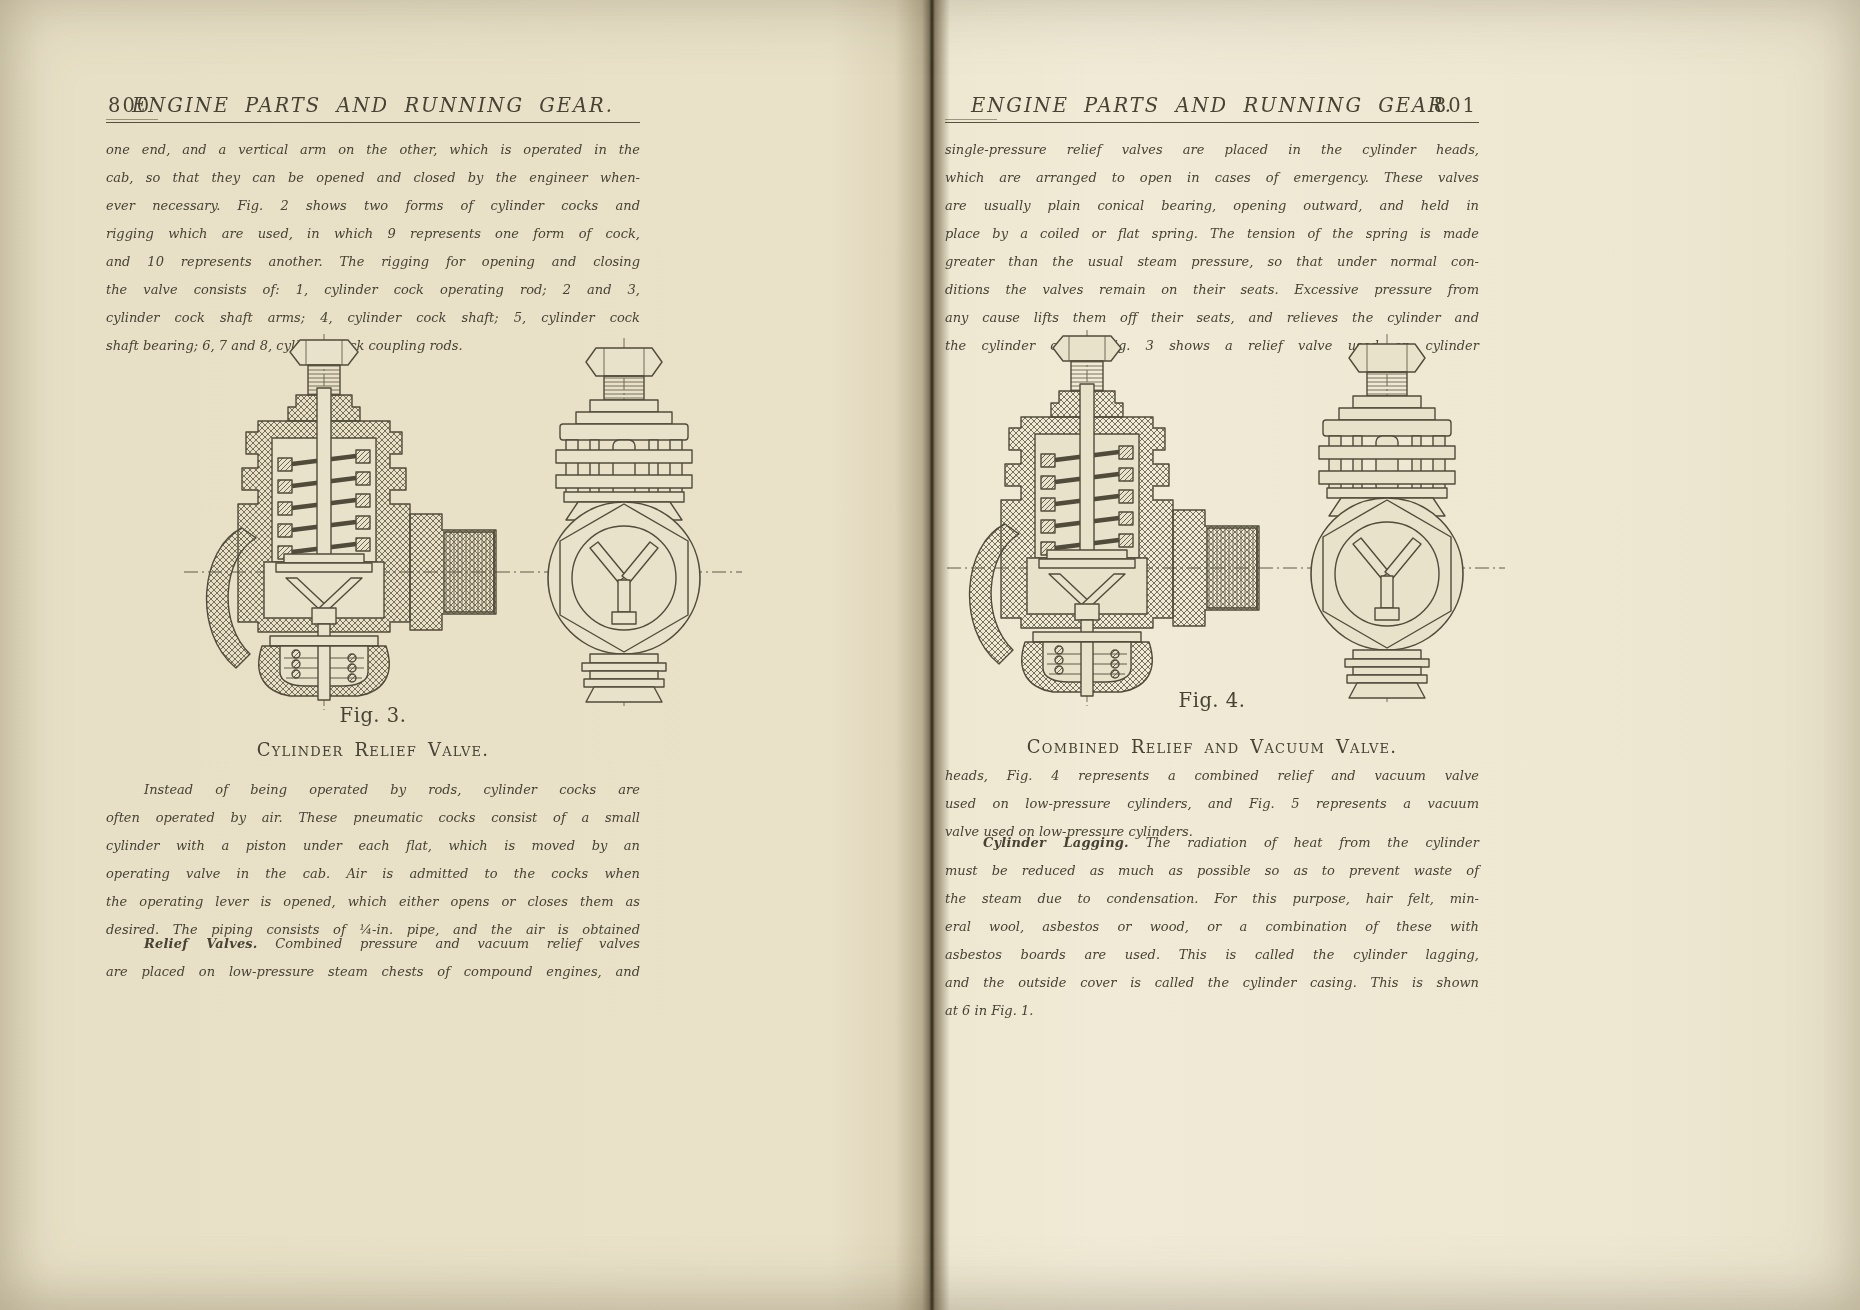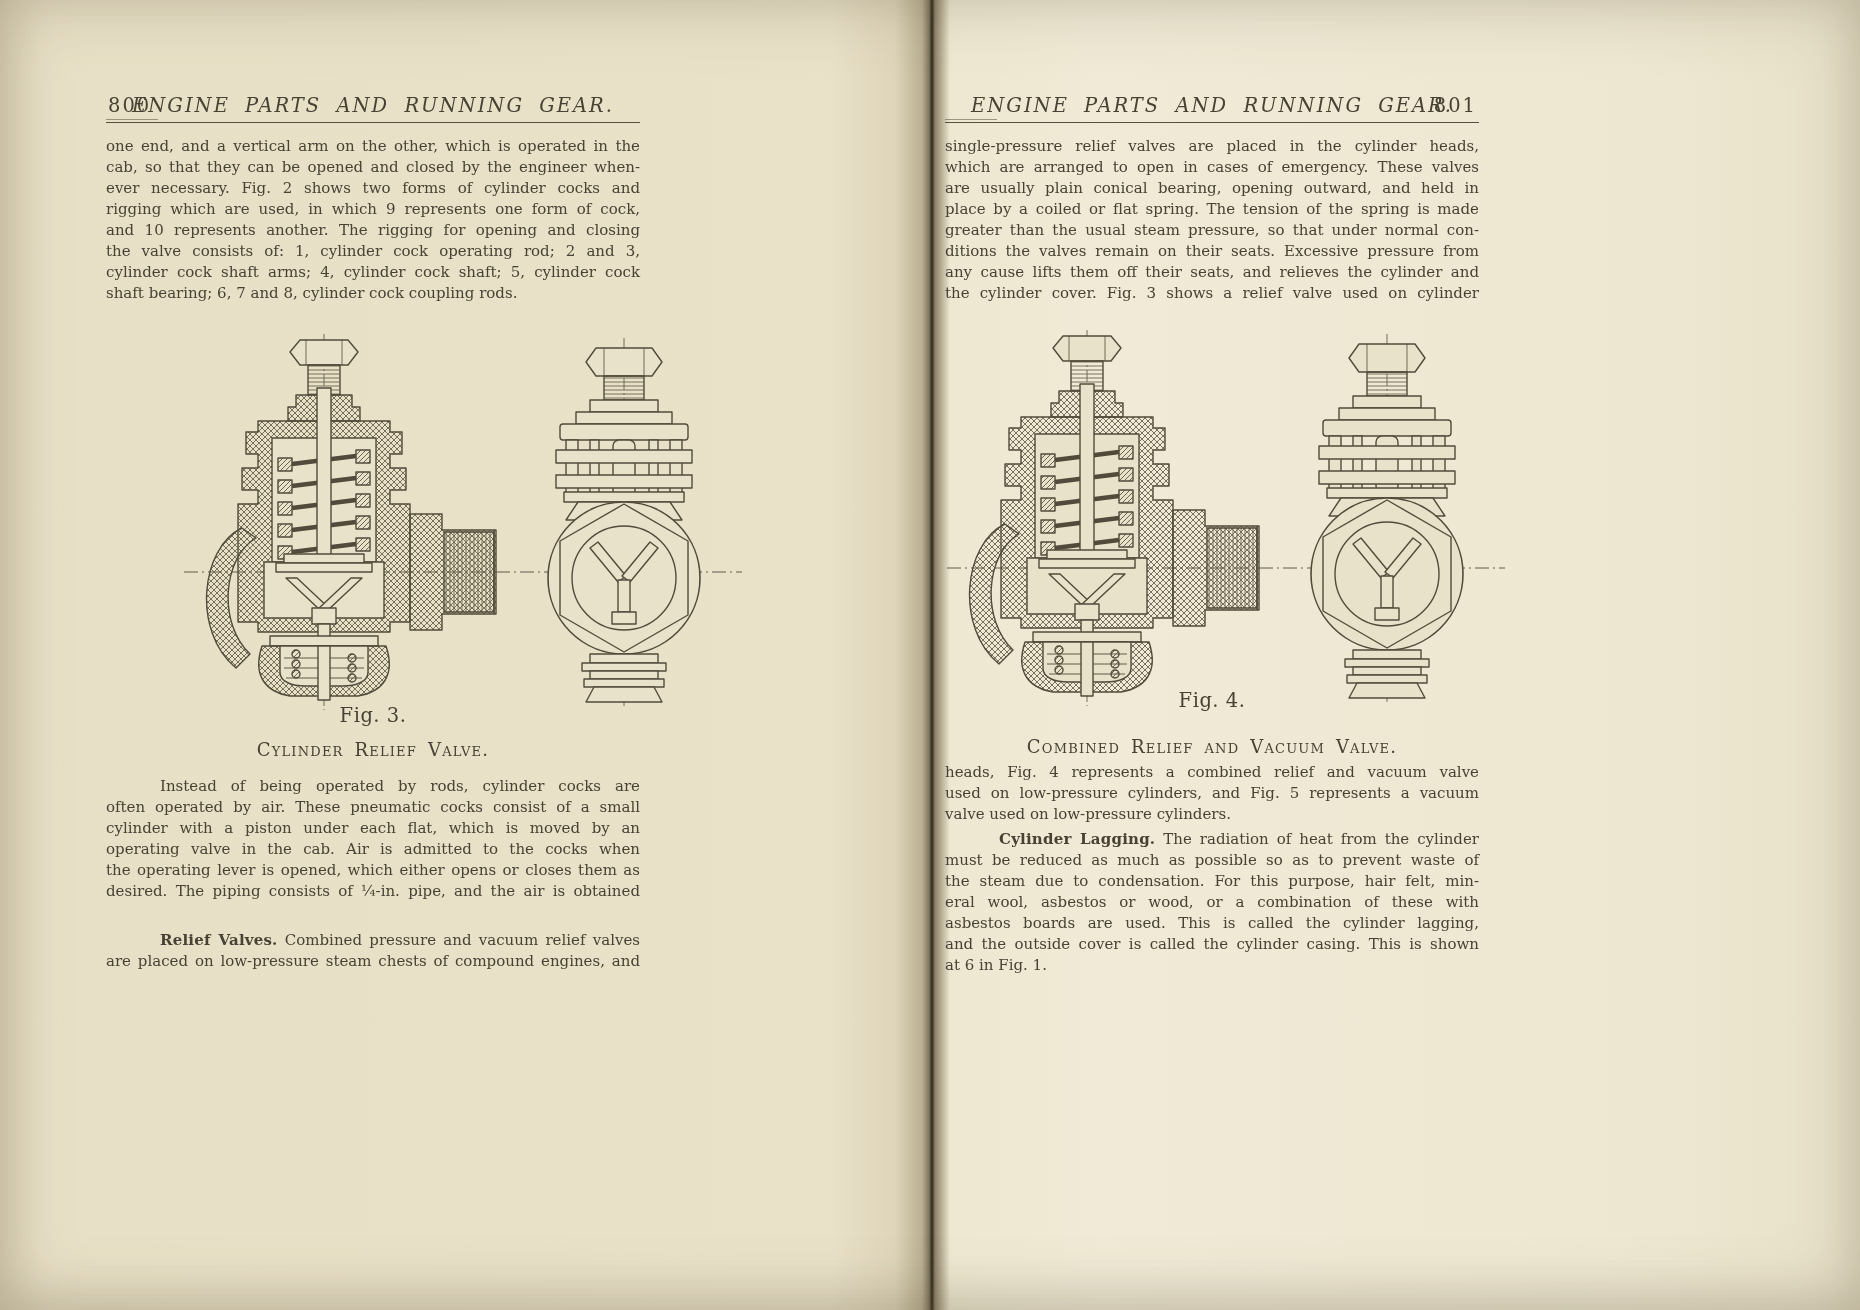--- a/index.html
+++ b/index.html
@@ -29,24 +29,24 @@
     font-size:19.5px;letter-spacing:2px;}
   .pnum{position:absolute;top:0;}
   .pnum.atleft{left:2px;}
   .pnum.atright{right:2px;padding-left:44px;}
   .rhead{display:block;text-align:center;word-spacing:7px;font-style:italic;}
   .headrule{position:absolute;top:122px;left:0;width:100%;
     border-top:1.7px solid #55503f;}
   .headrule::before{content:"";position:absolute;left:0;top:-4px;width:52px;
     border-top:1.4px solid rgba(85,80,63,.55);}
 
-  .para{position:absolute;left:0;width:100%;font-size:15px;line-height:21px;}
+  .para{position:absolute;left:0;width:100%;font-size:13px;line-height:28px;font-style:italic;}
   .line{text-align:justify;text-align-last:justify;white-space:normal;}
   .line.last{text-align-last:left;}
-  .line.indent{text-indent:38px;margin-left:16px;}
+  .line.indent{text-indent:38px;}
   .lead{font-weight:bold;letter-spacing:.2px;}
 
   .figlabel{position:absolute;left:0;width:100%;text-align:center;
     font-size:19.5px;letter-spacing:.5px;}
   .figcaption{position:absolute;left:0;width:100%;text-align:center;
     font-variant:small-caps;font-size:18px;letter-spacing:1.2px;word-spacing:4px;}
 
   .figsvg{position:absolute;}
   .fig-left-page{left:78px;top:332px;}
   .fig-right-page{left:2px;top:328px;}

